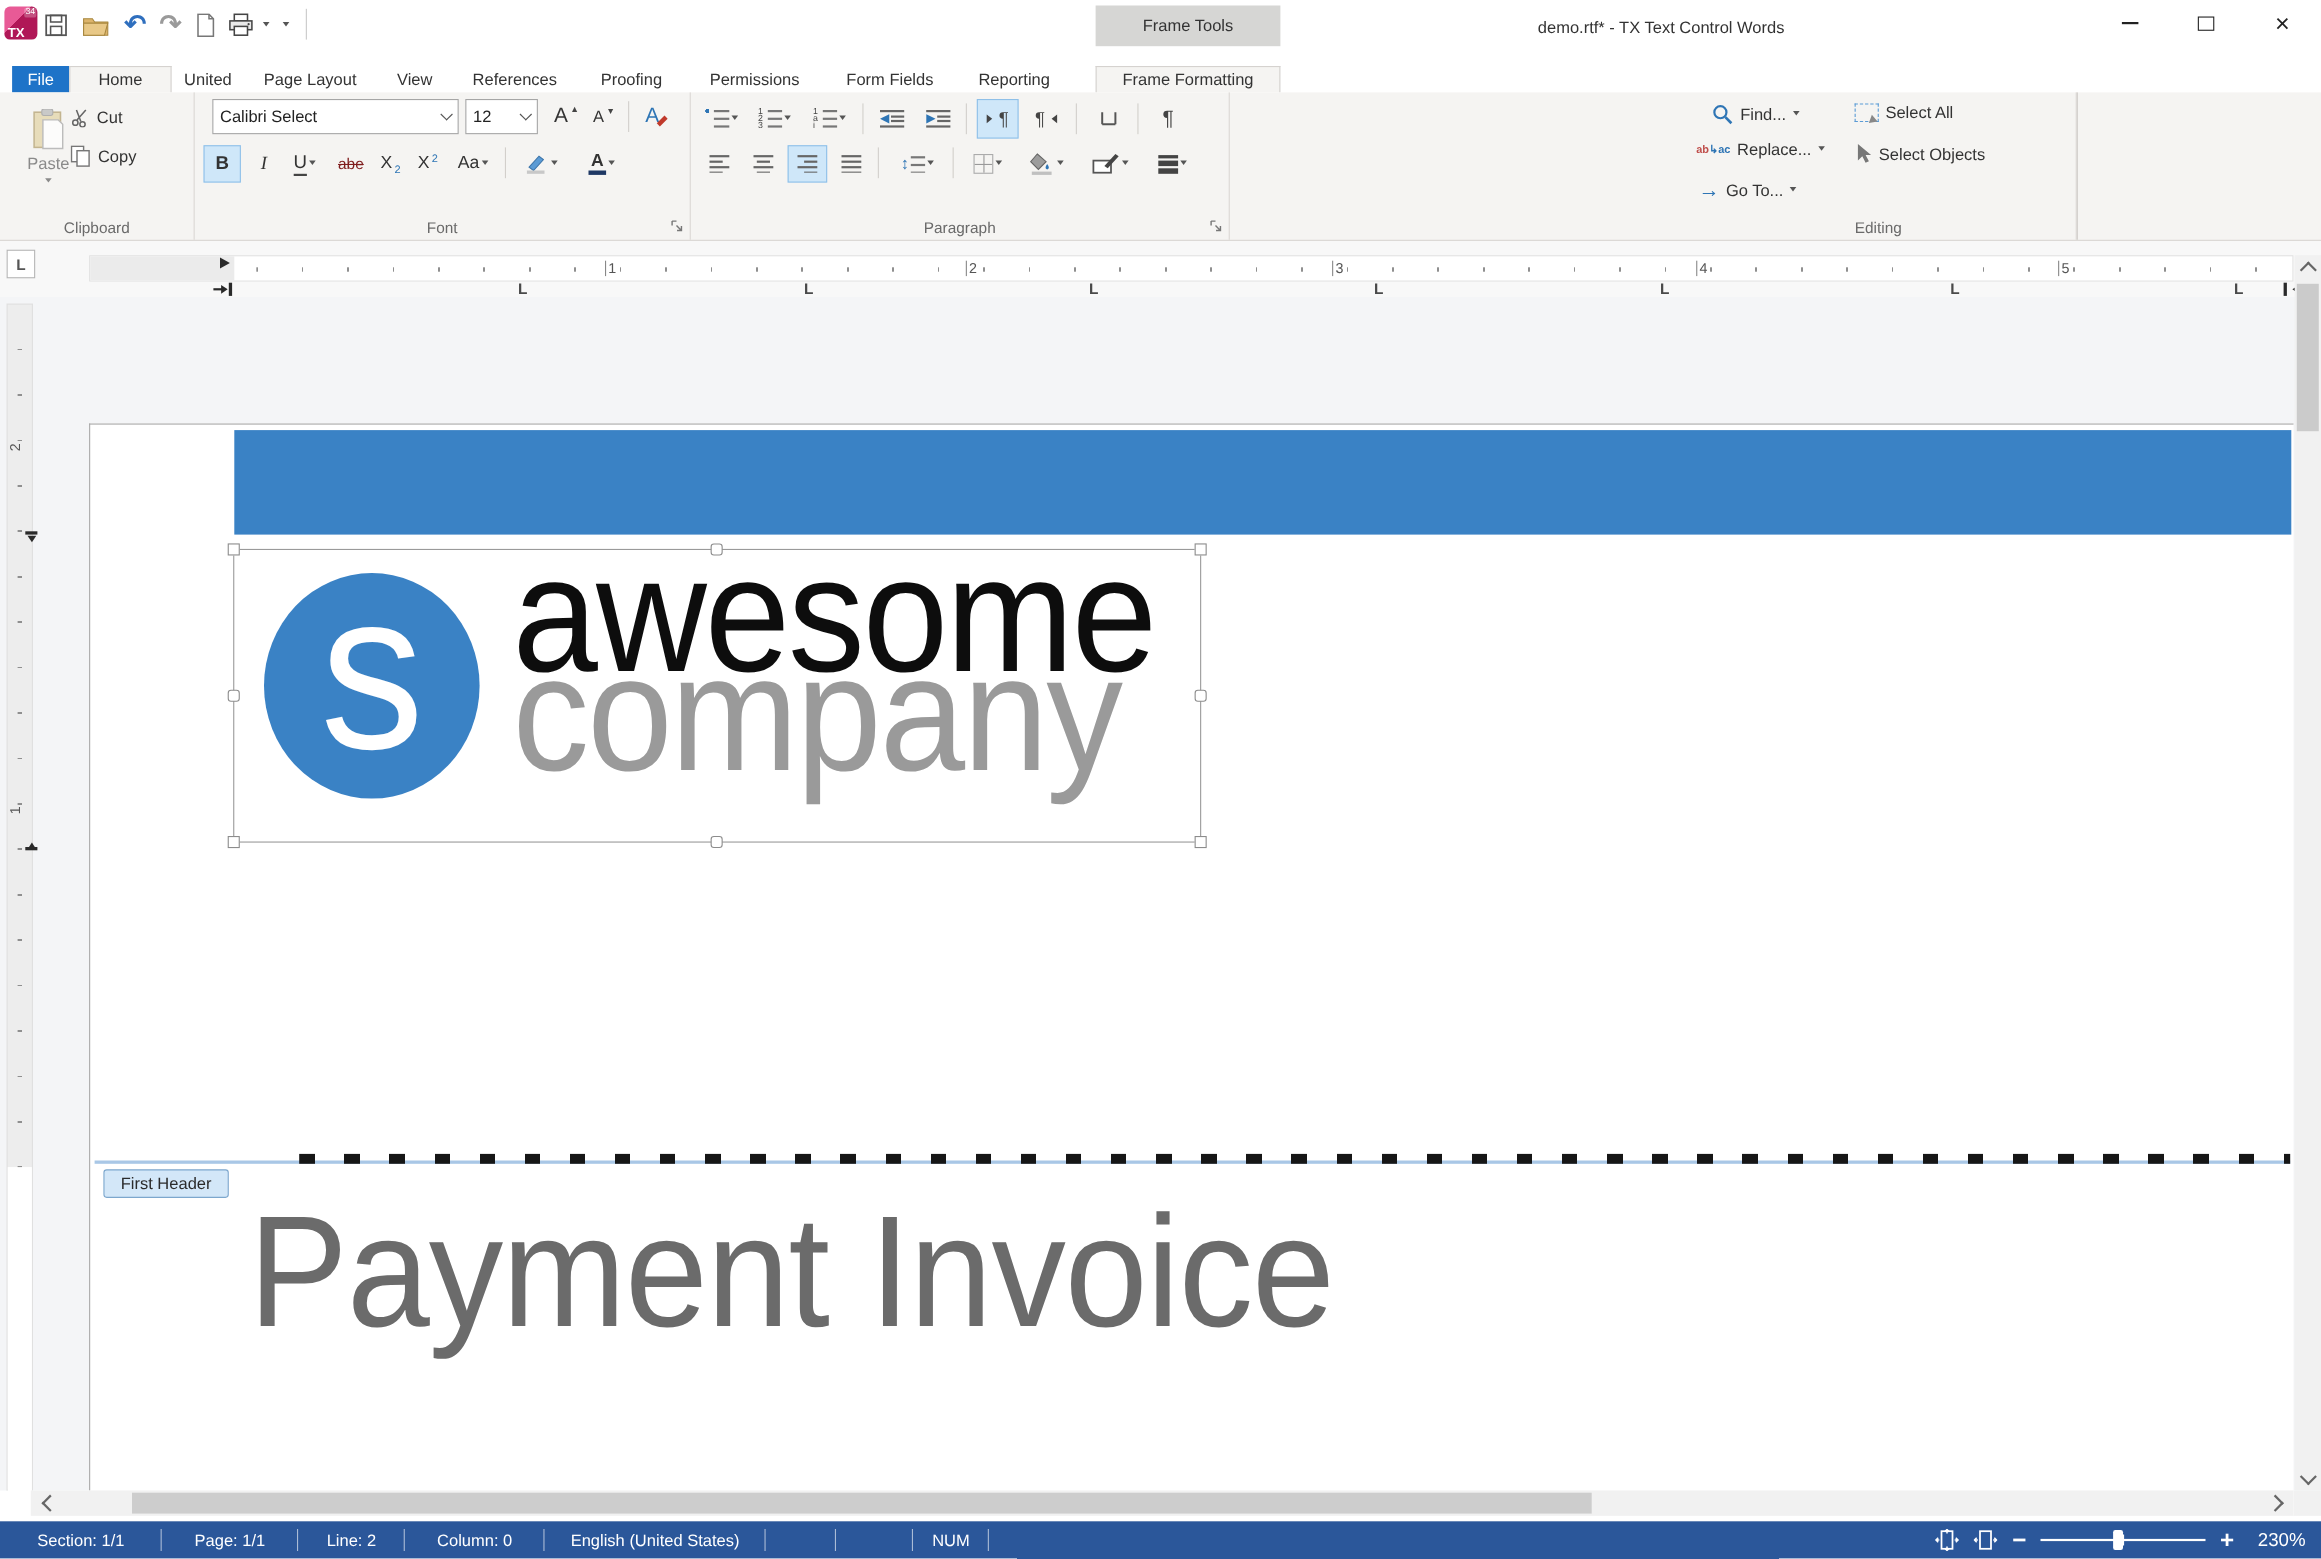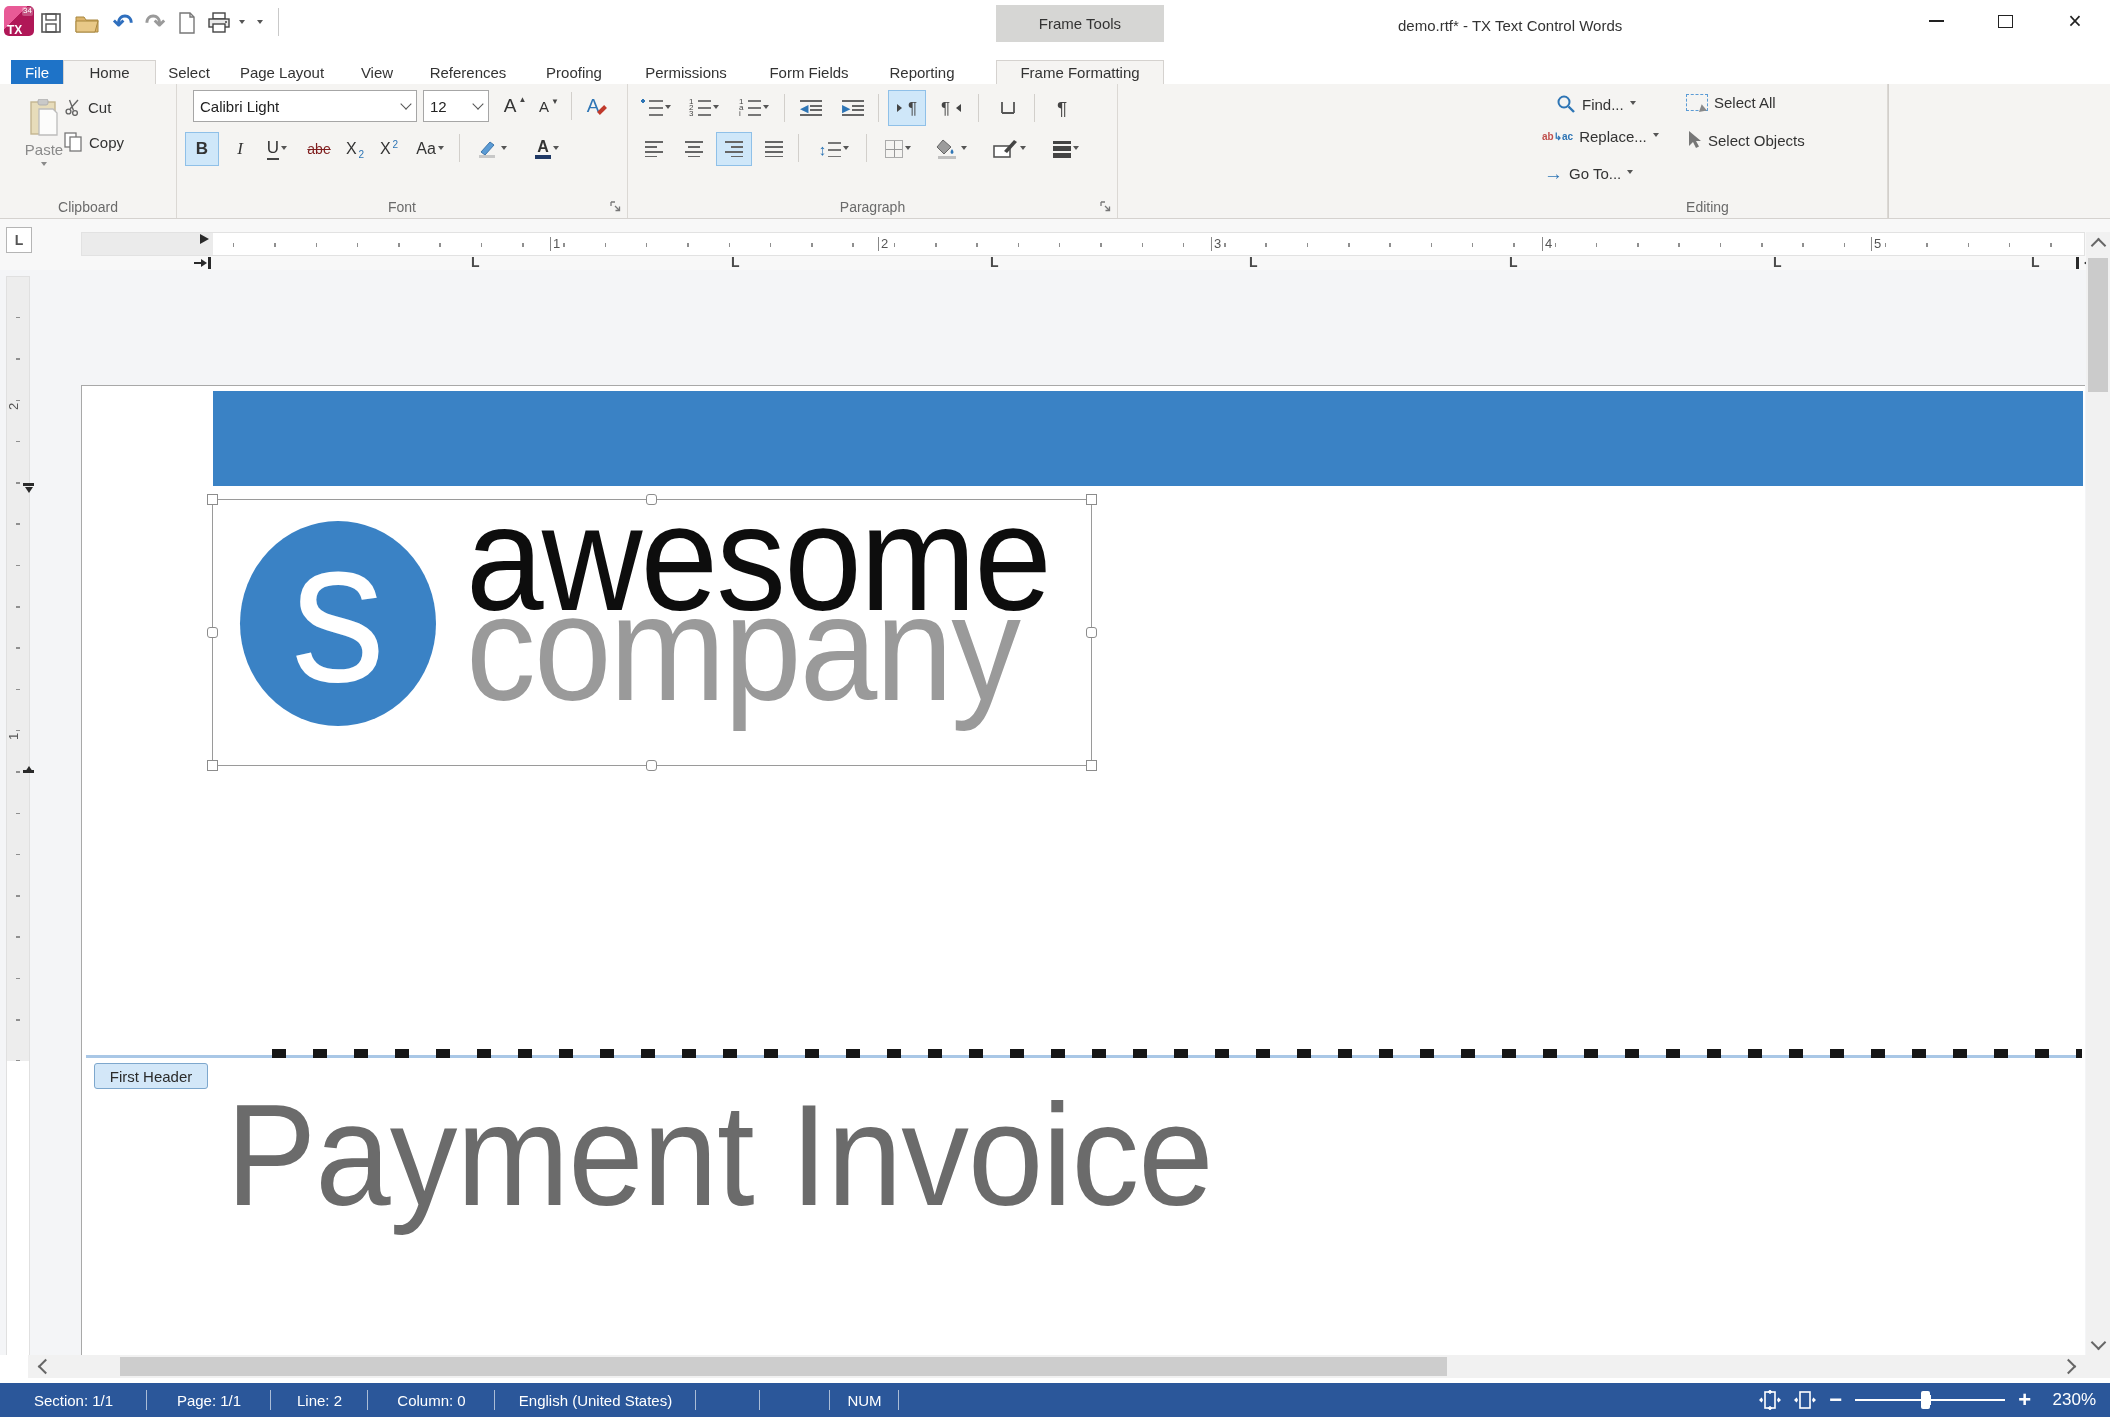--- a/index.html
+++ b/index.html
@@ -213,21 +213,21 @@
       <span class="max-box"></span>
     </div>
     <div class="winbtn" style="left:2052px;">
       <span class="close-x">×</span>
     </div>
     <div id="frame-tools">Frame Tools</div>
   </div>
 
   <div class="rtab file" style="left:11px;width:52px;">File</div>
   <div class="rtab active" style="left:63px;width:93px;">Home</div>
-  <div class="rtab" style="left:156px;width:66px;">Select</div>
+  <div class="rtab" style="left:156px;width:66px;">United</div>
   <div class="rtab" style="left:222px;width:120px;">Page Layout</div>
   <div class="rtab" style="left:342px;width:70px;">View</div>
   <div class="rtab" style="left:412px;width:112px;">References</div>
   <div class="rtab" style="left:524px;width:100px;">Proofing</div>
   <div class="rtab" style="left:624px;width:124px;">Permissions</div>
   <div class="rtab" style="left:748px;width:122px;">Form Fields</div>
   <div class="rtab" style="left:870px;width:104px;">Reporting</div>
   <div class="rtab active" style="left:996px;width:168px;">Frame Formatting</div>
 
   <div id="ribbon">
@@ -255,21 +255,21 @@
           <rect x="1" y="1" width="11" height="14" fill="#fff" stroke="#777" stroke-width="1.3"></rect>
           <rect x="6" y="5" width="11" height="14" fill="#fff" stroke="#777" stroke-width="1.3"></rect>
         </svg>
         <span>Copy</span>
       </div>
       <div class="grp-label">Clipboard</div>
     </div>
 
     <div class="group" style="left:177px;width:451px;">
       <div class="combo" style="left:16px;top:6px;width:224px;">
-        <span>Calibri Light</span>
+        <span>Calibri Select</span>
         <span class="spacer"></span>
           <span class="chev"></span>
       </div>
       <div class="combo" style="left:246px;top:6px;width:66px;">
         <span>12</span>
         <span class="spacer"></span>
           <span class="chev"></span>
       </div>
       <div class="tgl" style="left:322px;top:6px;width:32px;height:32px;">
         <span style="font-size:19px;">A</span>

